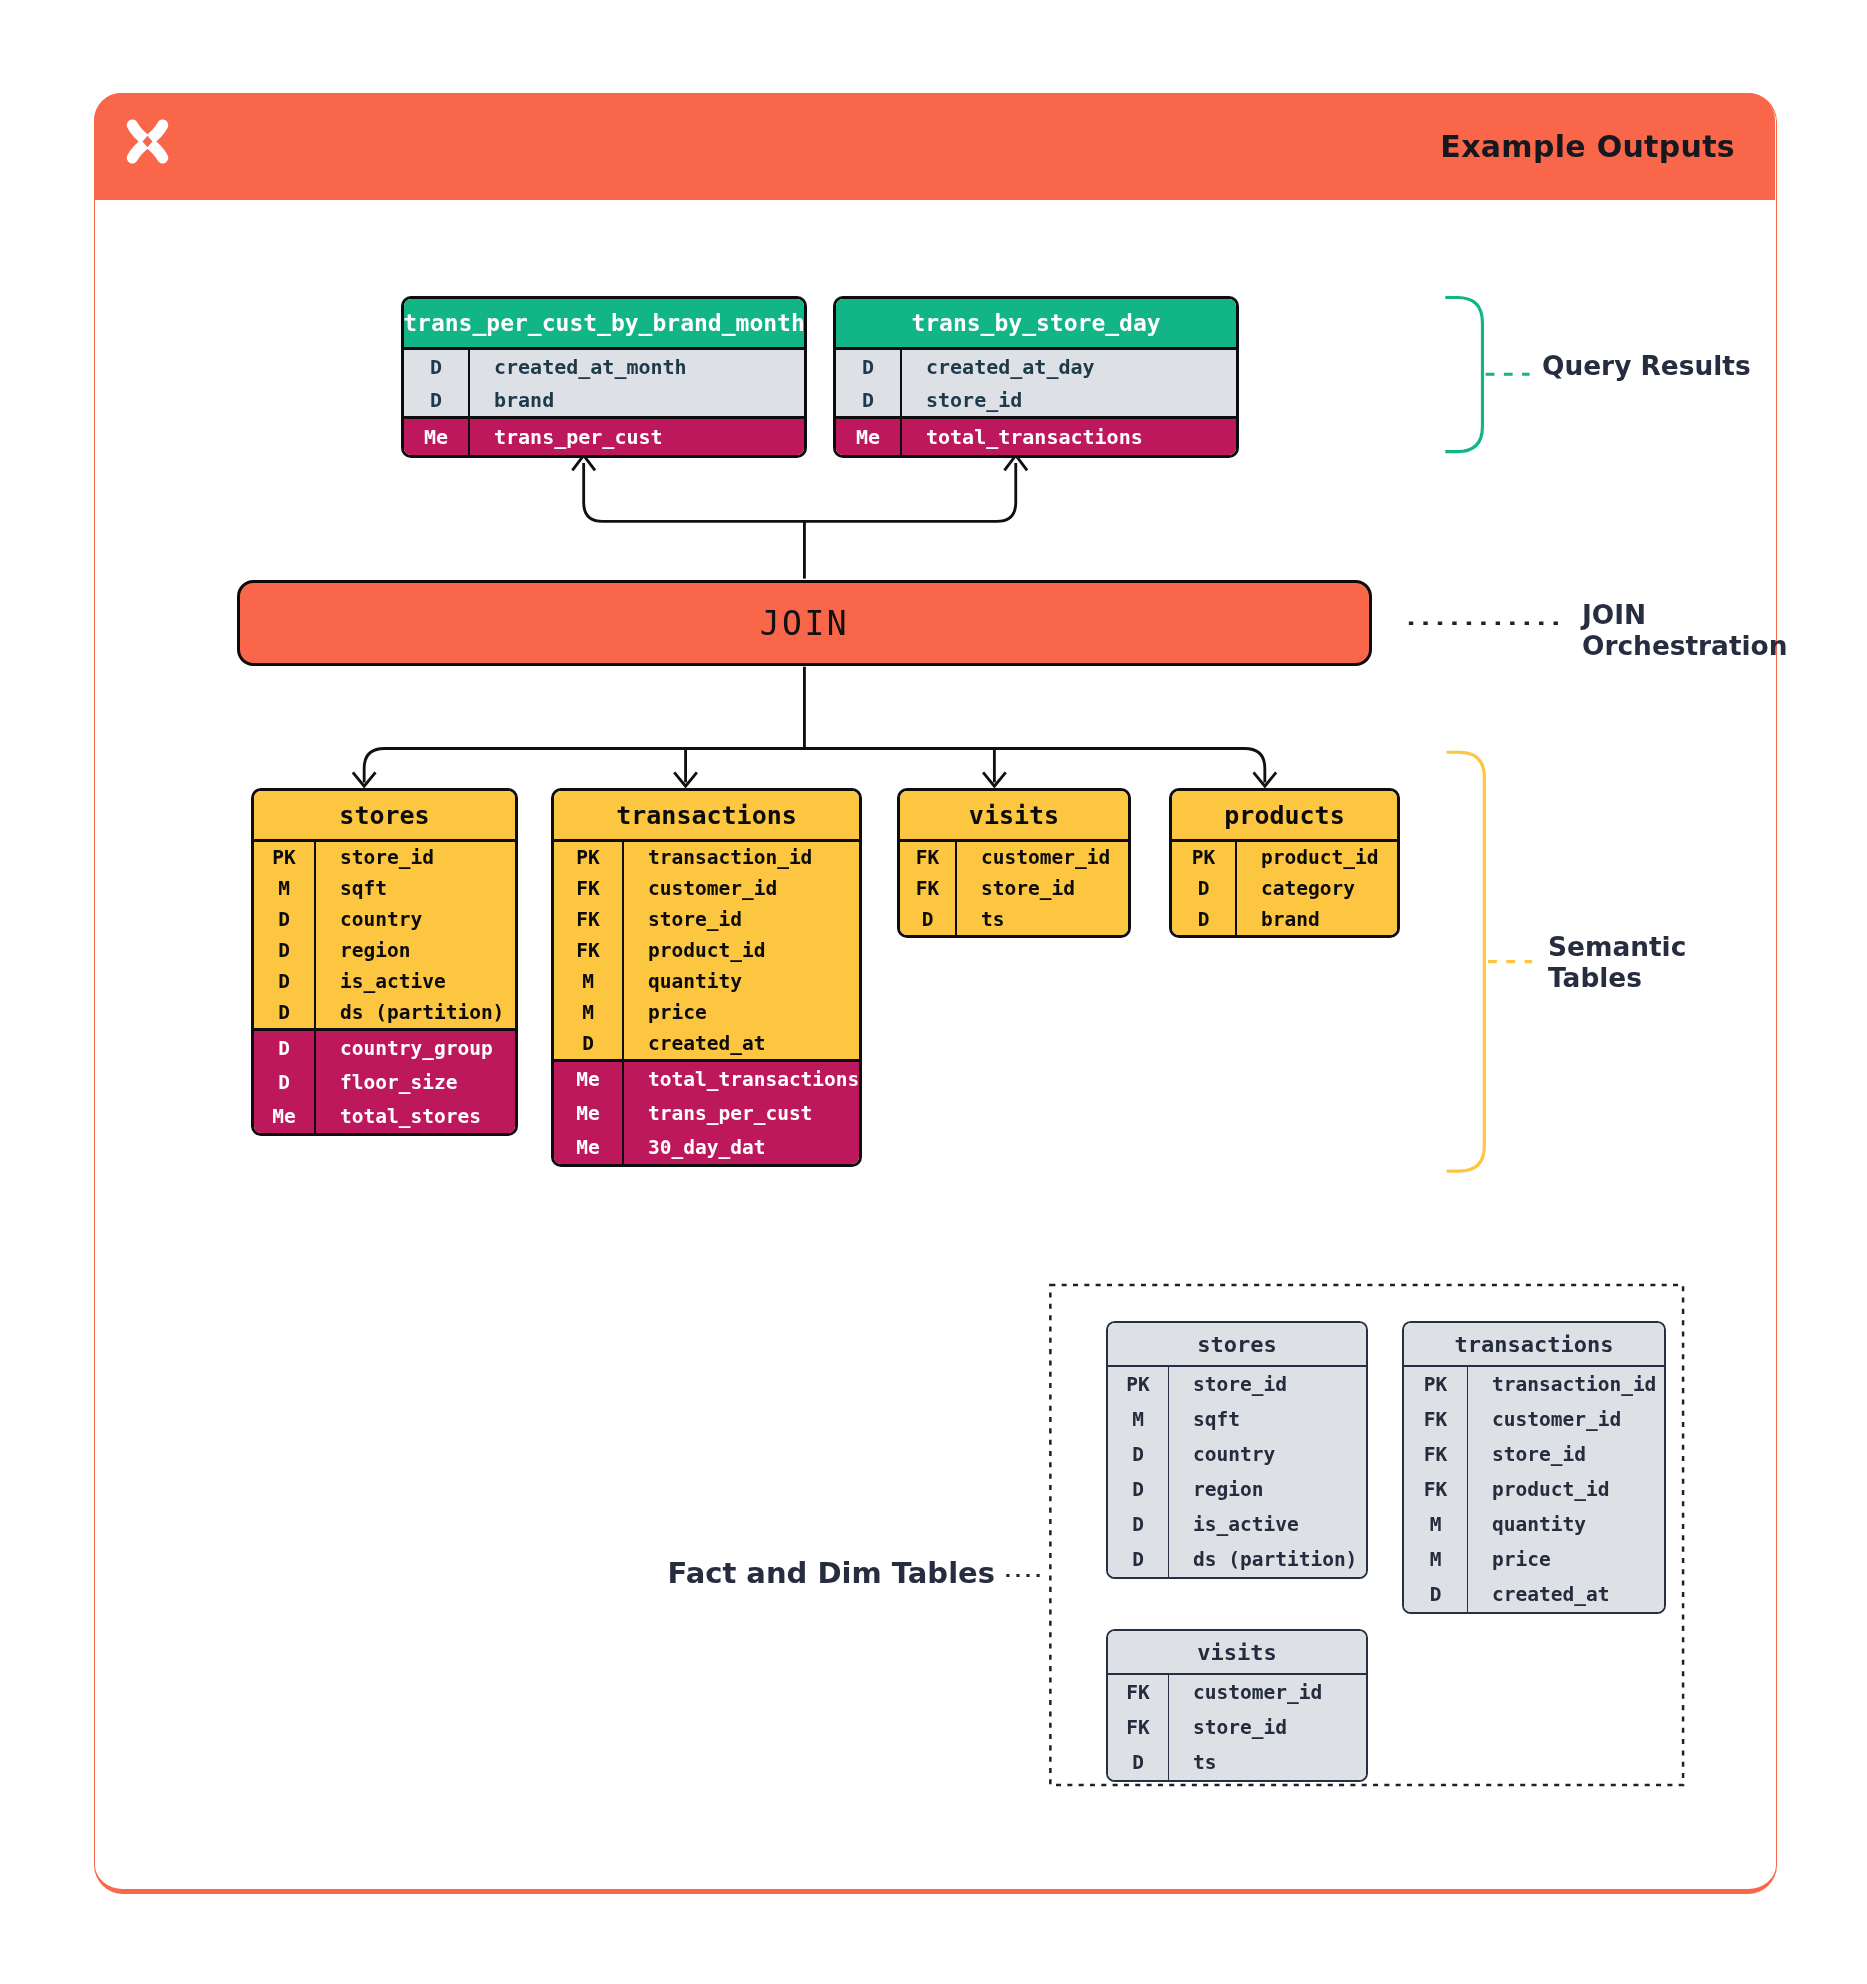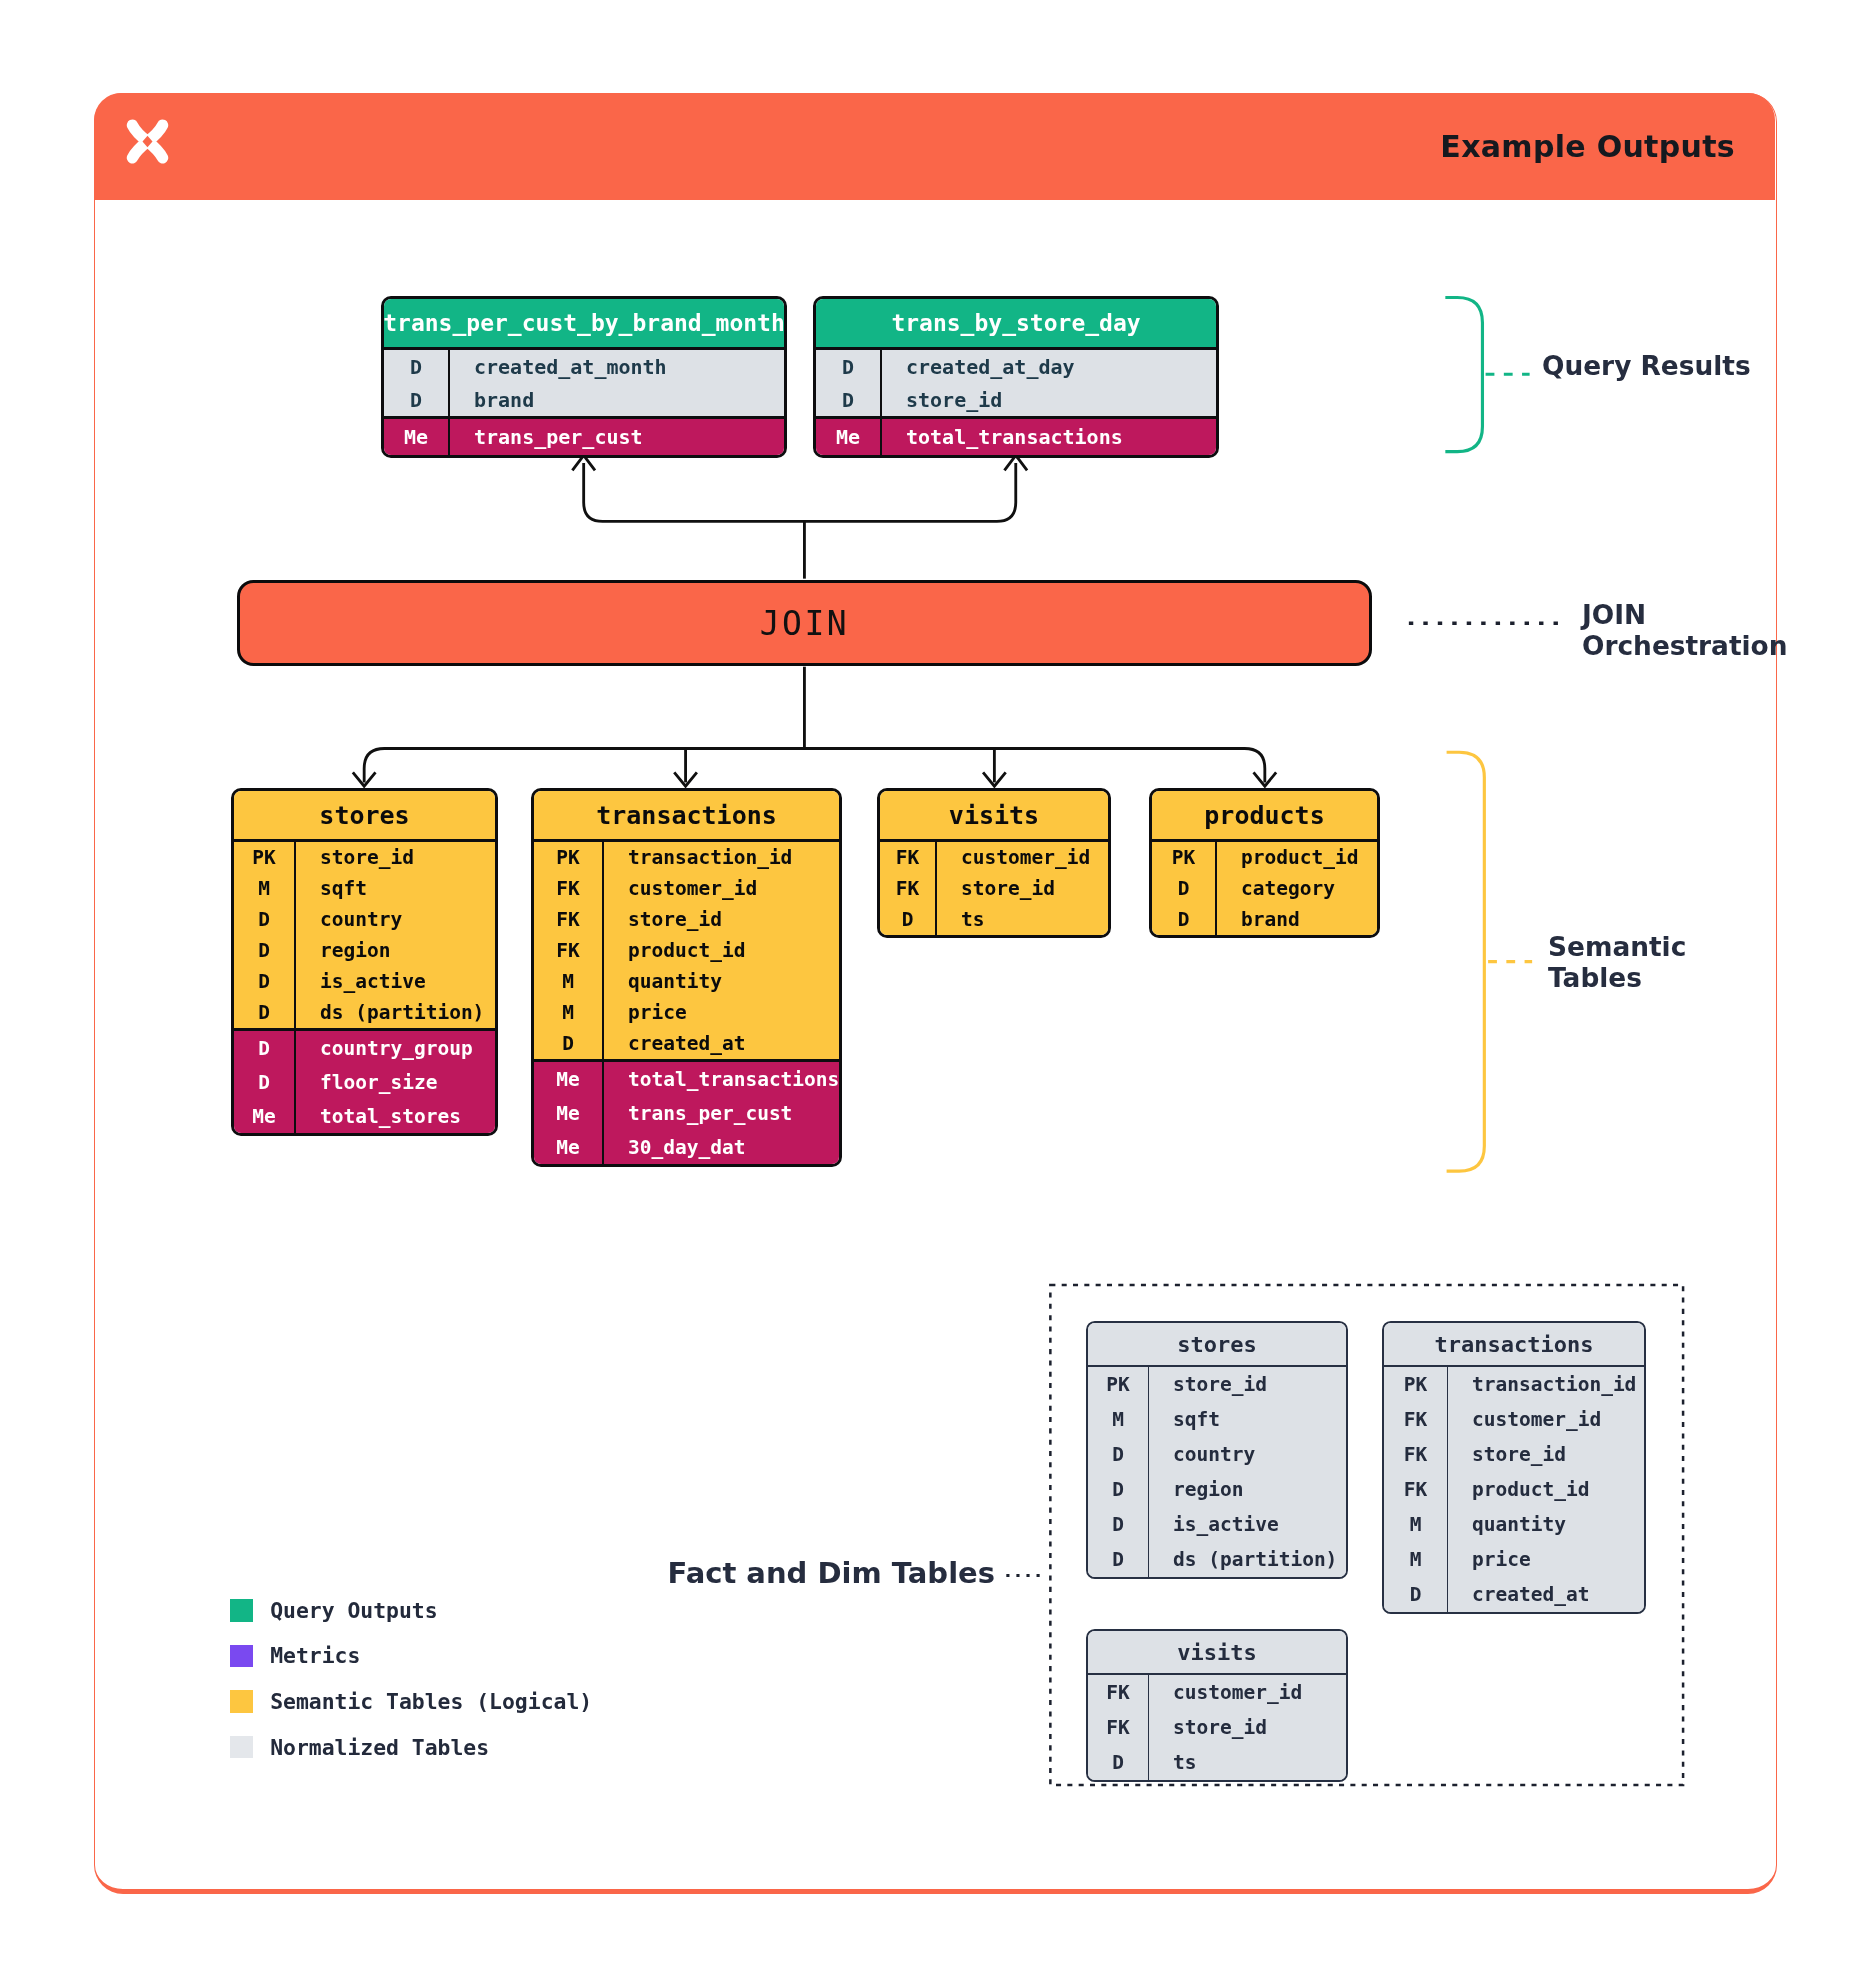--- a/index.html
+++ b/index.html
@@ -8,21 +8,21 @@
   .card{position:absolute;left:94px;top:93px;width:1681px;height:1795px;
         background:#ffffff;border:1.9px solid #FA6649;border-bottom-width:5.7px;border-radius:29px;}
   .card-header{position:absolute;left:94px;top:93px;width:1681px;height:107px;
         background:#FA6649;border-radius:27px 27px 0 0;}
   .logo{position:absolute;left:123px;top:118px;width:49px;height:47px;}
   .hdr-title{position:absolute;right:133px;top:127px;height:39px;line-height:39px;
         font-size:30px;font-weight:bold;color:#15191F;letter-spacing:0.3px;}
 
   
   .tbl{position:absolute;box-sizing:border-box;border:3.1px solid #0D0D0F;border-radius:10px;
-       overflow:hidden;background:#fff;font-family:"DejaVu Sans Mono",monospace;font-weight:bold;}
+       overflow:hidden;background:#fff;font-family:"DejaVu Sans Mono",monospace;font-weight:bold;margin-left:20px;}
   .tbl-header{display:flex;align-items:center;justify-content:center;border-bottom:3.1px solid #0D0D0F;}
   .tbl-row{display:flex;align-items:center;}
   .key{flex:0 0 var(--kw,63px);display:flex;align-items:center;justify-content:center;
        align-self:stretch;border-right:2.5px solid #0D0D0F;}
   .field{padding-left:24px;white-space:nowrap;}
   .tbl-metrics{border-top:3.1px solid #0D0D0F;background:#be185d;color:#ffffff;}
   .tbl-metrics .key{border-right-color:#0D0D0F;}
 
   
   .q .tbl-header{height:48px;background:#12B586;color:#ffffff;font-size:23px;}
@@ -369,33 +369,15 @@
     <div class="l">Orchestration</div>
   </div>
   <div class="anno lbl-semantic">
     <div class="l">Semantic</div>
     <div class="l">Tables</div>
   </div>
   <div class="anno lbl-factdim">
     <span>Fact and Dim Tables</span>
   </div>
 
-  <div class="legend">
-    <div class="legend-item">
-      <div class="swatch" style="background-color: rgb(18, 181, 134);"></div>
-      <div class="legend-label">Query Outputs</div>
-    </div>
-    <div class="legend-item">
-      <div class="swatch" style="background-color: rgb(122, 73, 240);"></div>
-      <div class="legend-label">Metrics</div>
-    </div>
-    <div class="legend-item">
-      <div class="swatch" style="background-color: rgb(253, 198, 64);"></div>
-      <div class="legend-label">Semantic Tables (Logical)</div>
-    </div>
-    <div class="legend-item">
-      <div class="swatch" style="background-color: rgb(228, 231, 235);"></div>
-      <div class="legend-label">Normalized Tables</div>
-    </div>
-  </div>
 
 </div>
 
 
 </body></html>

